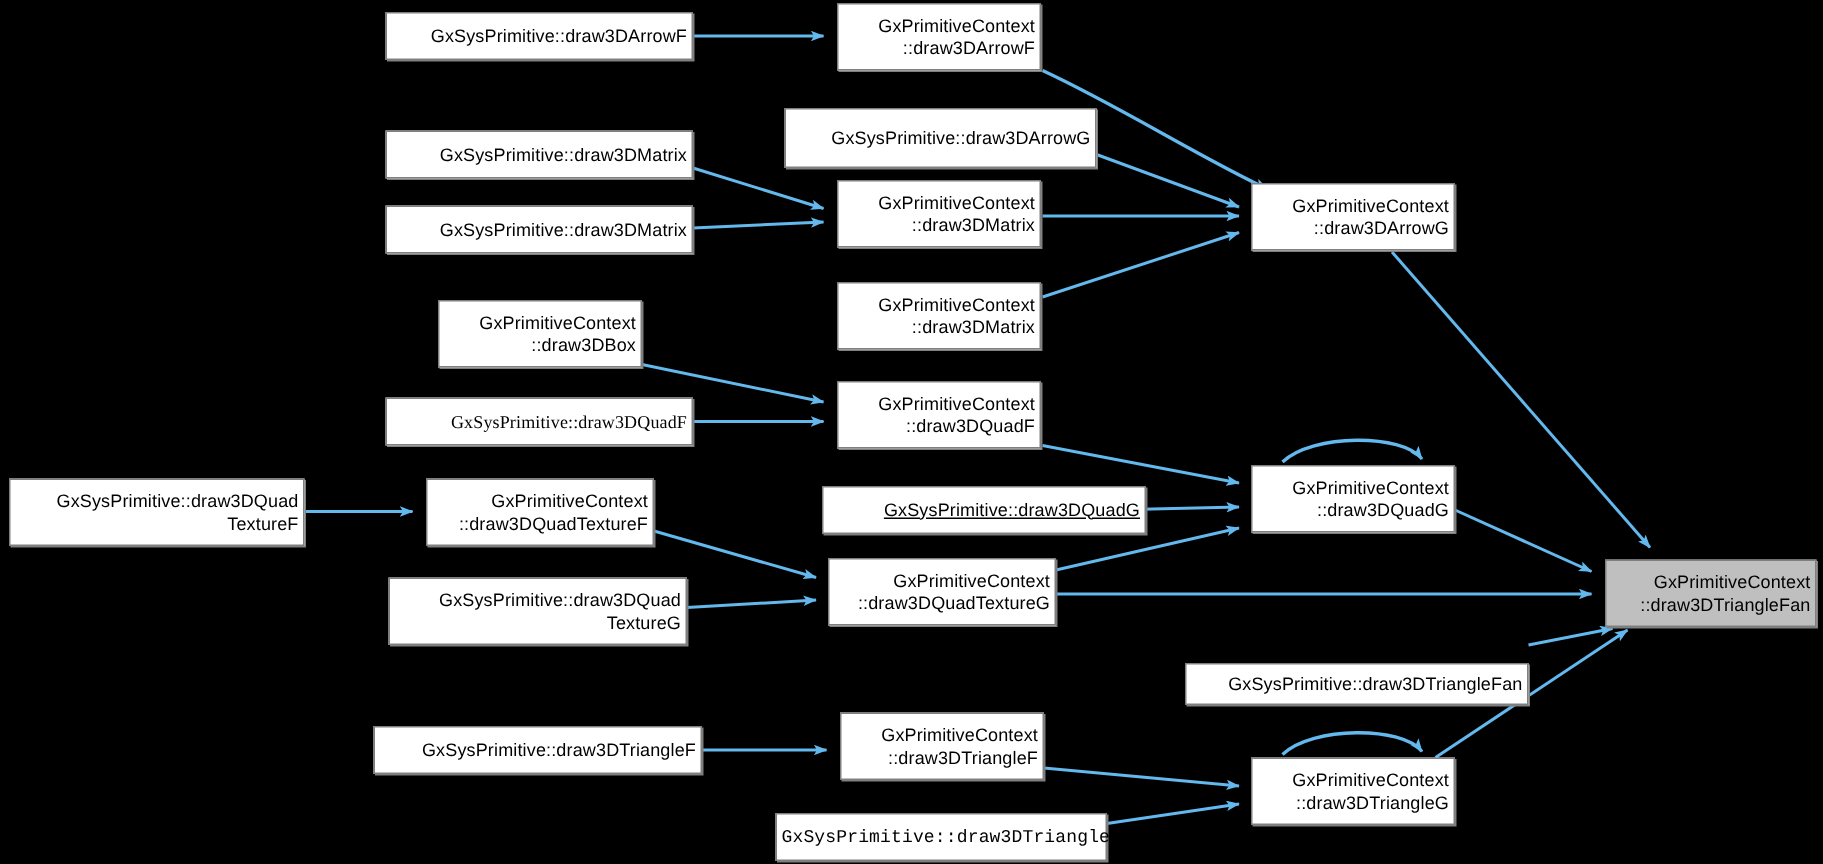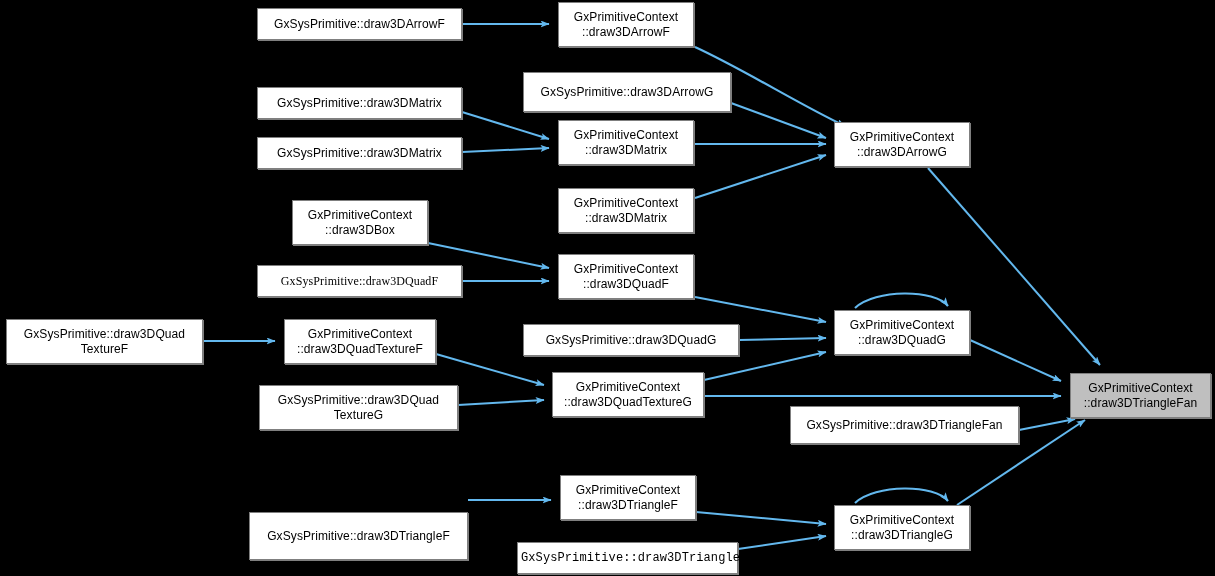--- a/index.html
+++ b/index.html
@@ -25,21 +25,21 @@
   }
   .node {
     position: absolute;
     box-sizing: border-box;
     background: #ffffff;
     border: 1px solid #7f7f7f;
     box-shadow: 1px 1px 0 0 #7f7f7f;
     display: flex;
     align-items: center;
     justify-content: center;
-    text-align: center;
+    text-align: right;
     color: #000000;
     font-size: 12px;
     line-height: 15px;
     letter-spacing: 0.1px;
     font-family: "Liberation Sans", sans-serif;
     white-space: pre-line;
     padding: 0 3px;
   }
   .node.highlight {
     background: #bfbfbf;
@@ -104,31 +104,31 @@
 ::draw3DMatrix</span></div>
       <div class="node" style="left: 292px; top: 200px; width: 136px; height: 45px;"><span class="label">GxPrimitiveContext
 ::draw3DBox</span></div>
       <div class="node" style="left: 257px; top: 265px; width: 205px; height: 32px; font-family: Liberation Serif, serif;"><span class="label">GxSysPrimitive::draw3DQuadF</span></div>
       <div class="node" style="left: 558px; top: 254px; width: 136px; height: 45px;"><span class="label">GxPrimitiveContext
 ::draw3DQuadF</span></div>
       <div class="node" style="left: 6px; top: 319px; width: 197px; height: 45px;"><span class="label">GxSysPrimitive::draw3DQuad
 TextureF</span></div>
       <div class="node" style="left: 284px; top: 319px; width: 152px; height: 45px;"><span class="label">GxPrimitiveContext
 ::draw3DQuadTextureF</span></div>
-      <div class="node" style="left: 523px; top: 324px; width: 216px; height: 32px;"><span class="label">GxSysPrimitive::draw3DQuadG</span></div>
+      <div class="node" style="left: 548px; top: 324px; width: 216px; height: 32px; text-decoration: underline;"><span class="label">GxSysPrimitive::draw3DQuadG</span></div>
       <div class="node" style="left: 834px; top: 310px; width: 136px; height: 45px;"><span class="label">GxPrimitiveContext
 ::draw3DQuadG</span></div>
       <div class="node" style="left: 259px; top: 385px; width: 199px; height: 45px;"><span class="label">GxSysPrimitive::draw3DQuad
 TextureG</span></div>
       <div class="node" style="left: 552px; top: 372px; width: 152px; height: 45px;"><span class="label">GxPrimitiveContext
 ::draw3DQuadTextureG</span></div>
       <div class="node highlight" style="left: 1070px; top: 373px; width: 141px; height: 45px;"><span class="label">GxPrimitiveContext
 ::draw3DTriangleFan</span></div>
-      <div class="node" style="left: 790px; top: 406px; width: 229px; height: 38px;"><span class="label">GxSysPrimitive::draw3DTriangleFan</span></div>
-      <div class="node" style="left: 249px; top: 484px; width: 219px; height: 48px; margin-top: 28px;"><span class="label">GxSysPrimitive::draw3DTriangleF</span></div>
+      <div class="node" style="left: 790px; top: 442px; width: 229px; height: 28px;"><span class="label">GxSysPrimitive::draw3DTriangleFan</span></div>
+      <div class="node" style="left: 249px; top: 484px; width: 219px; height: 32px;"><span class="label">GxSysPrimitive::draw3DTriangleF</span></div>
       <div class="node" style="left: 560px; top: 475px; width: 136px; height: 45px;"><span class="label">GxPrimitiveContext
 ::draw3DTriangleF</span></div>
       <div class="node" style="left: 517px; top: 542px; width: 221px; height: 32px; font-family: Liberation Mono, monospace;"><span class="label">GxSysPrimitive::draw3DTriangleG</span></div>
       <div class="node" style="left: 834px; top: 505px; width: 136px; height: 45px;"><span class="label">GxPrimitiveContext
 ::draw3DTriangleG</span></div>
     </div>
 
 </div>
 
 </body></html>

